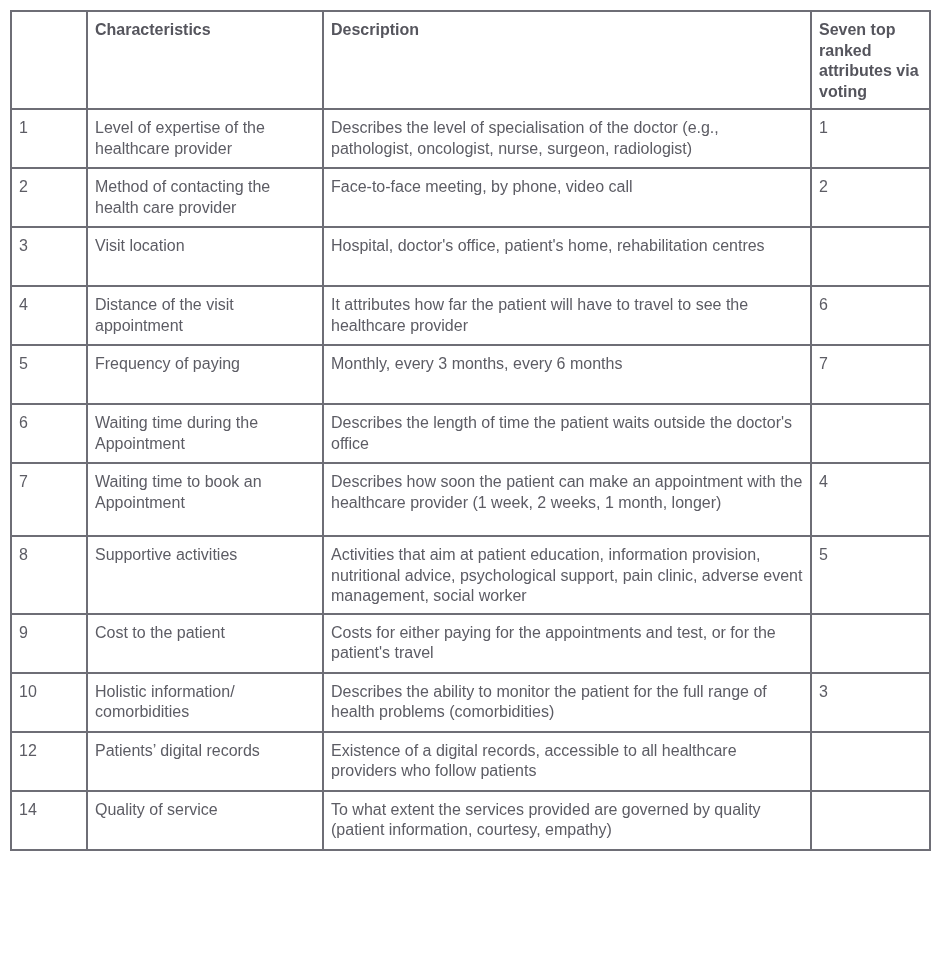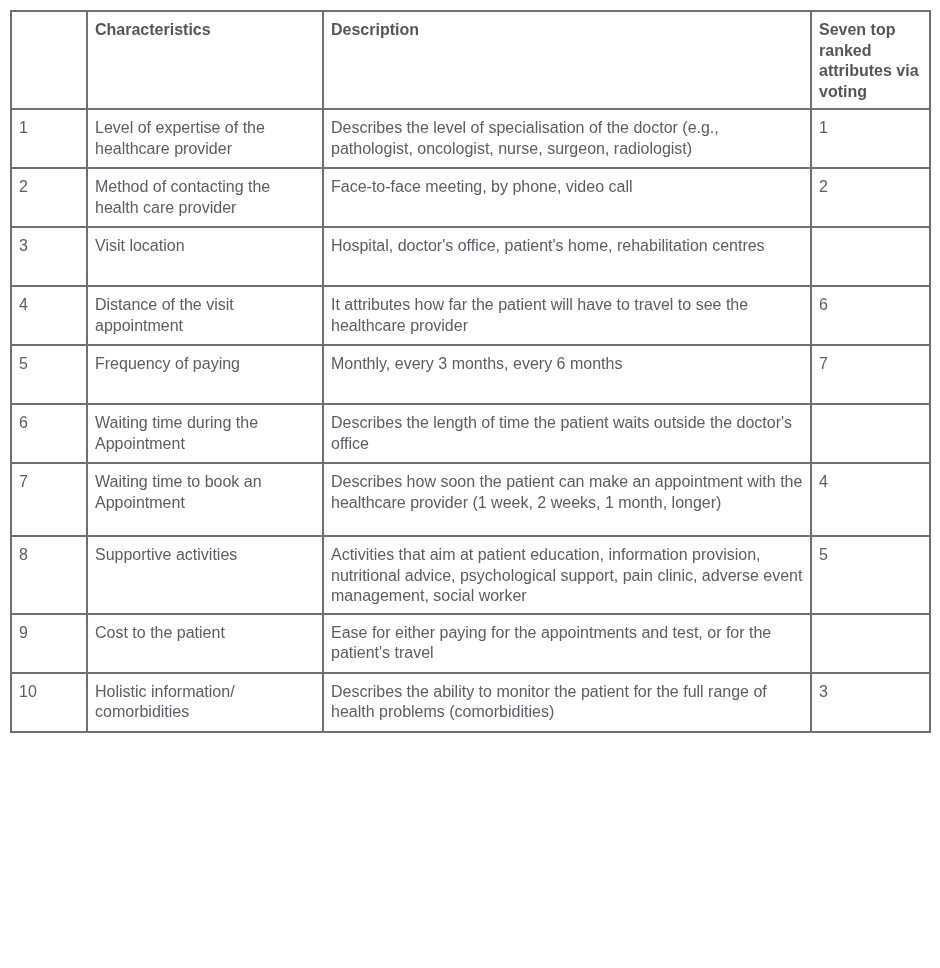--- a/index.html
+++ b/index.html
@@ -113,23 +113,35 @@
     </tr>
     <tr class="h-3">
       <td class="num">8</td>
       <td>Supportive activities</td>
       <td>Activities that aim at patient education, information provision, nutritional advice, psychological support, pain clinic, adverse event management, social worker</td>
       <td>5</td>
     </tr>
     <tr class="h-2">
       <td class="num">9</td>
       <td>Cost to the patient</td>
-      <td>Ease for either paying for the appointments and test, or for the patient's travel</td>
+      <td>Costs for either paying for the appointments and test, or for the patient's travel</td>
       <td></td>
     </tr>
     <tr class="h-2">
       <td class="num">10</td>
       <td>Holistic information/ comorbidities</td>
       <td>Describes the ability to monitor the patient for the full range of health problems (comorbidities)</td>
       <td>3</td>
     </tr>
+    <tr class="h-2">
+      <td class="num">12</td>
+      <td>Patients’ digital records</td>
+      <td>Existence of a digital records, accessible to all healthcare providers who follow patients</td>
+      <td></td>
+    </tr>
+    <tr class="h-2">
+      <td class="num">14</td>
+      <td>Quality of service</td>
+      <td>To what extent the services provided are governed by quality (patient information, courtesy, empathy)</td>
+      <td></td>
+    </tr>
   </tbody>
 </table>
 
 </body></html>

